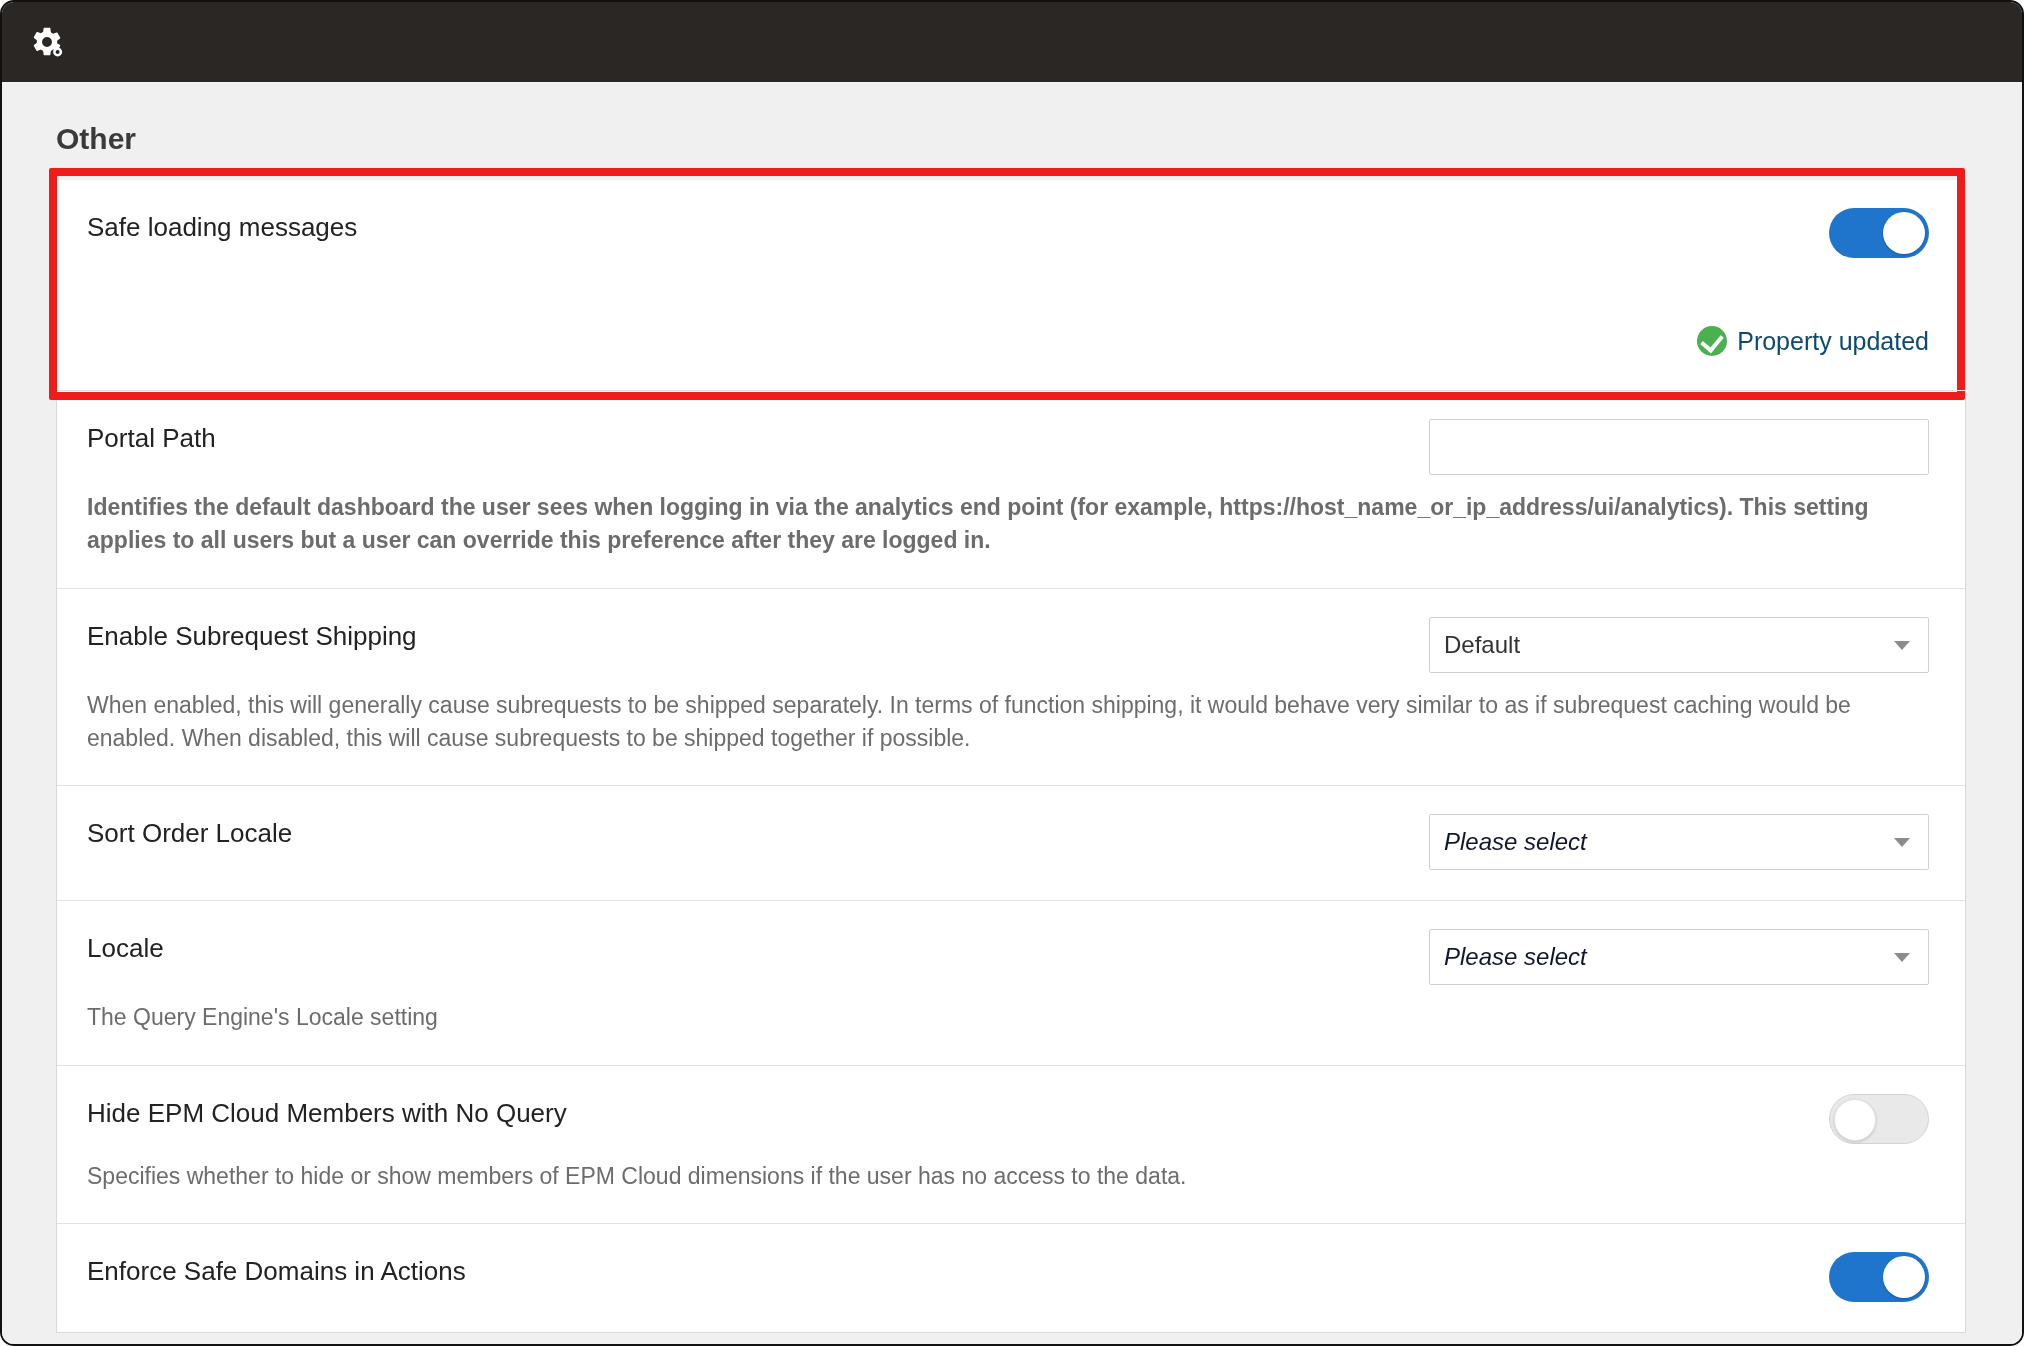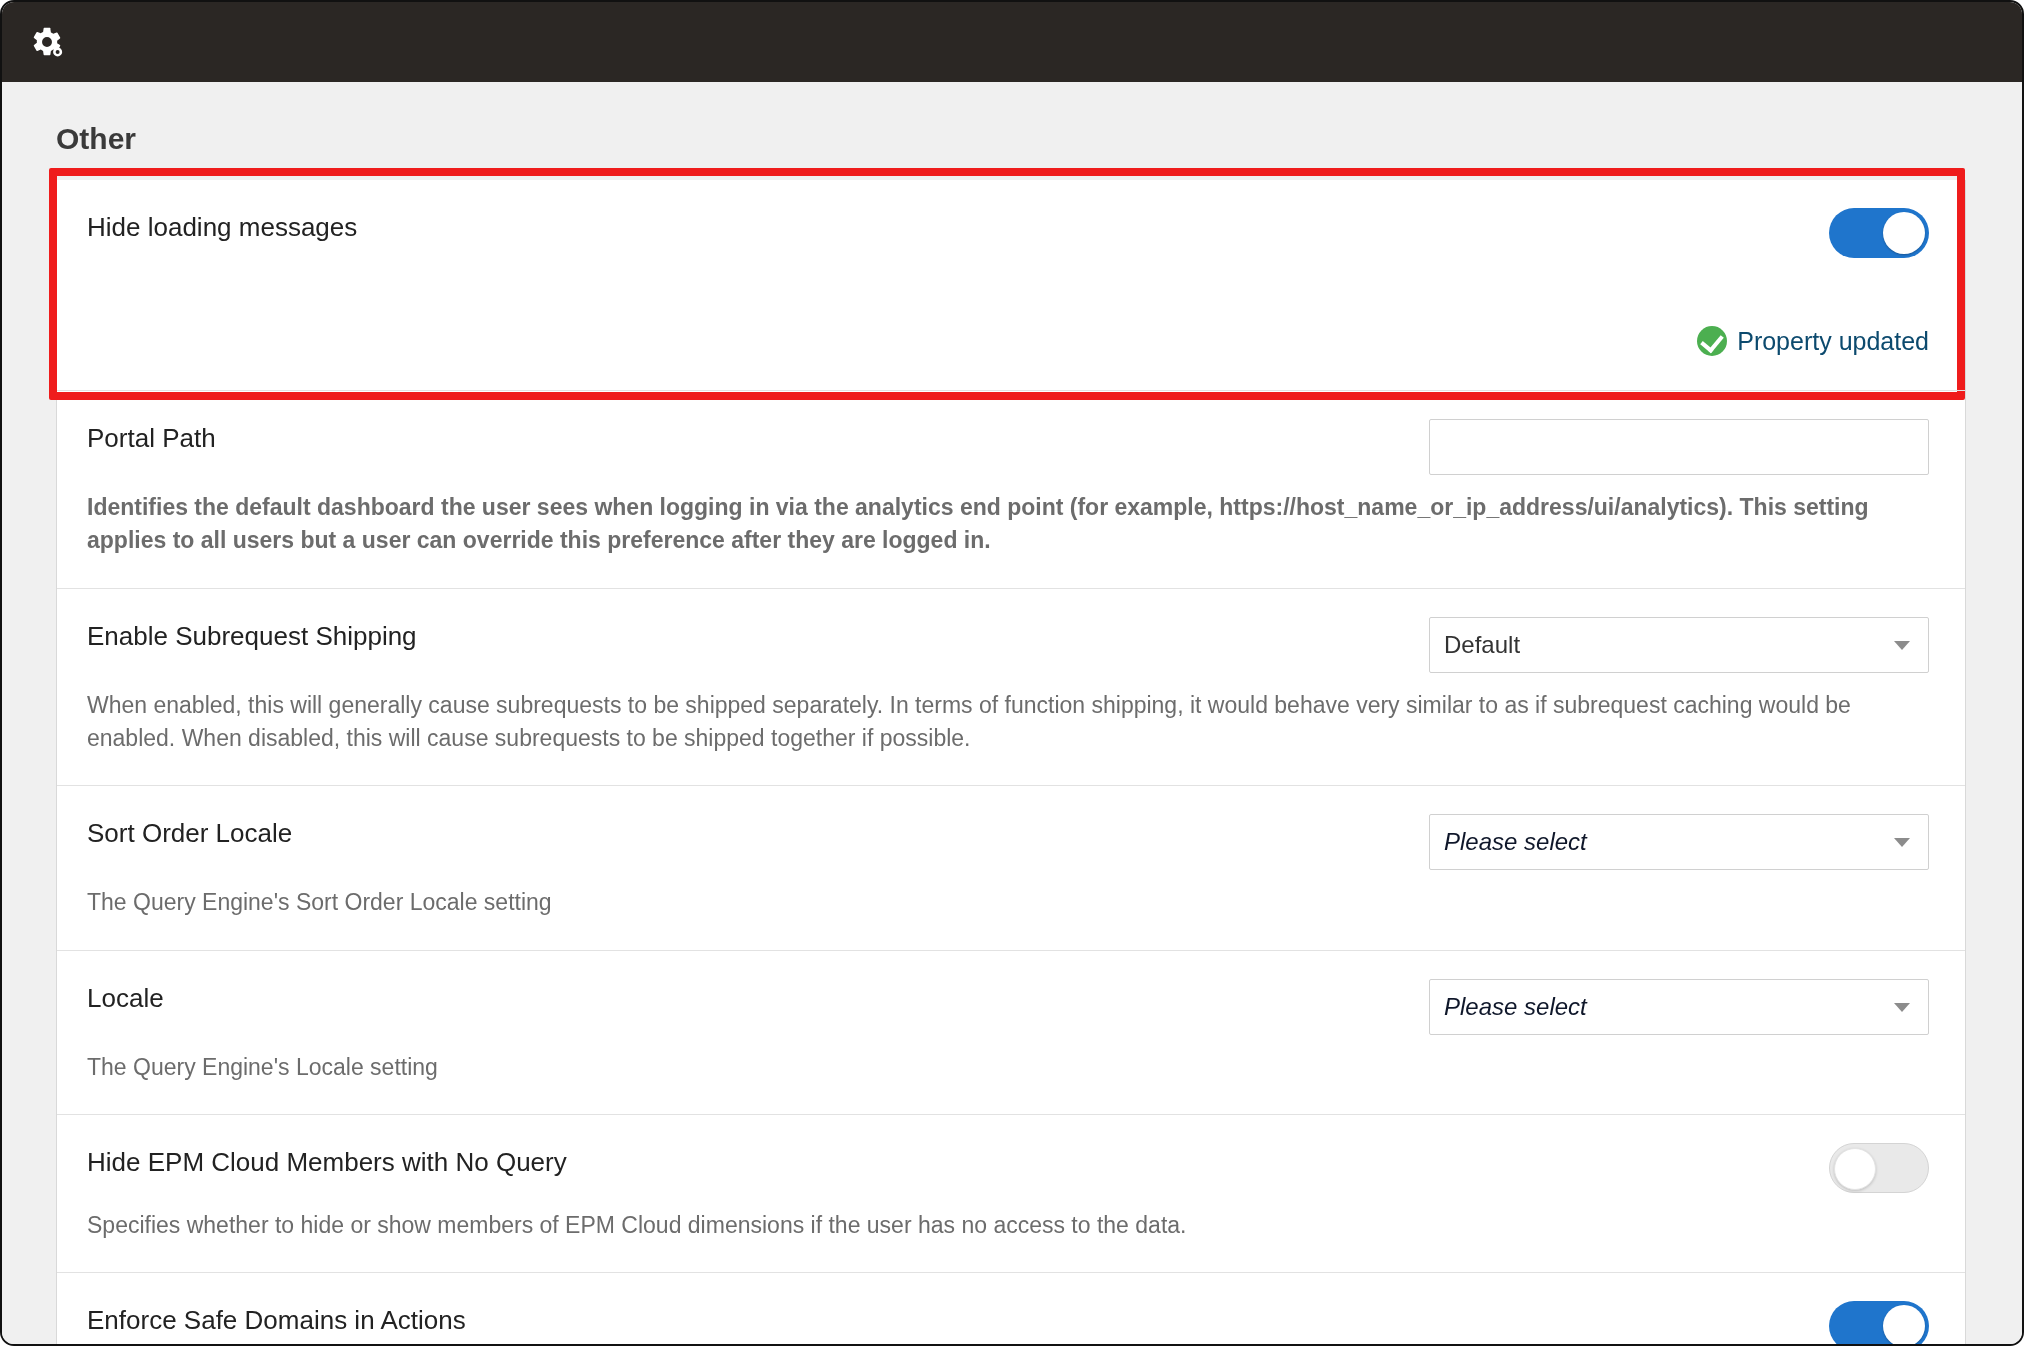--- a/index.html
+++ b/index.html
@@ -140,21 +140,21 @@
 
   <div class="content">
     <div class="section-title">Other</div>
 
     <div class="panel" style="position:relative;">
 
       <div class="highlight-box" style="left:-8px; top:-12px; width:1916px; height:232px;"></div>
 
       <div class="row first" style="padding-bottom:34px;">
         <div class="row-head">
-          <div class="row-label">Hide loading messages</div>
+          <div class="row-label">Safe loading messages</div>
           <div class="row-ctrl">
             <div class="toggle on">
                 <div class="knob"></div>
               </div>
           </div>
         </div>
         <div class="status-line">
           <span class="check"></span>
           <span>Property updated</span>
         </div>
@@ -194,21 +194,20 @@
             <div class="select-input placeholder">
               <span class="val">Please select</span>
               <span class="select-caret">
                 <svg width="16" height="12" viewBox="0 0 16 12">
                     <polygon points="0,2 16,2 8,11" fill="#8c8c8c"></polygon>
                   </svg>
               </span>
             </div>
           </div>
         </div>
-        <div class="row-desc">The Query Engine's Sort Order Locale setting</div>
       </div>
 
       <div class="row">
         <div class="row-head">
           <div class="row-label">Locale</div>
           <div class="row-ctrl">
             <div class="select-input placeholder">
               <span class="val">Please select</span>
               <span class="select-caret">
                 <svg width="16" height="12" viewBox="0 0 16 12">

